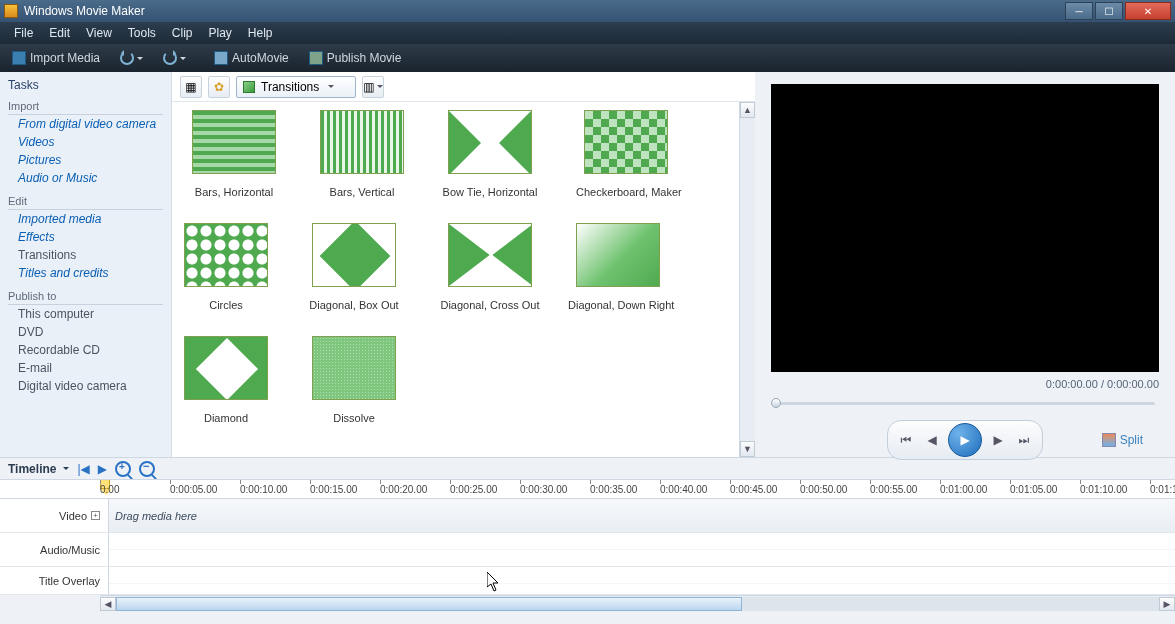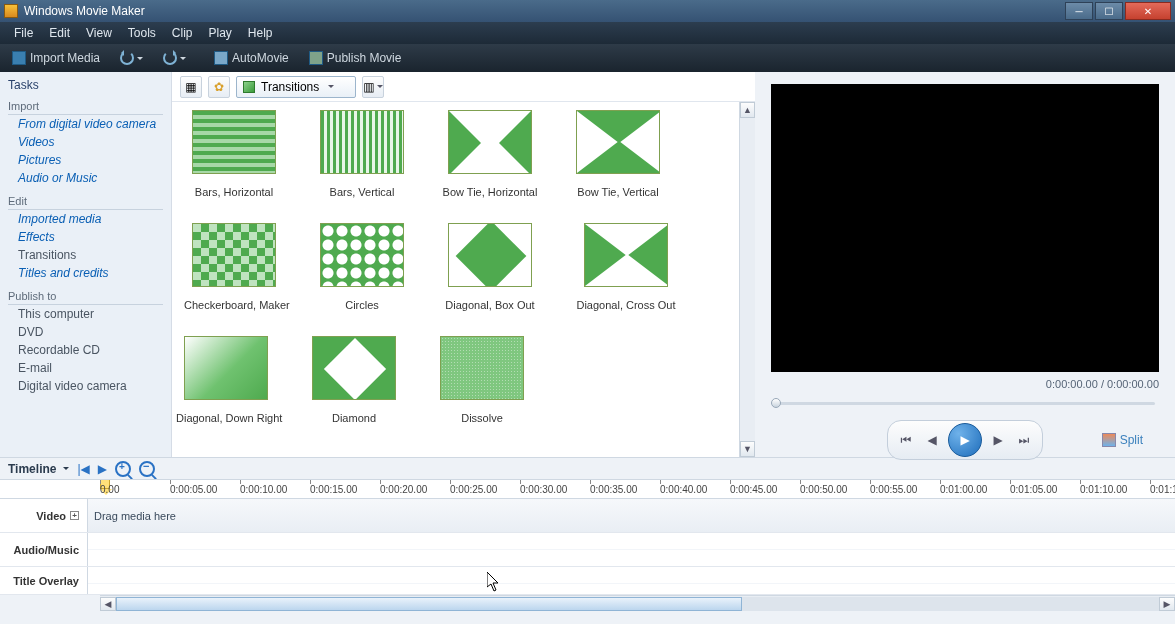--- a/index.html
+++ b/index.html
@@ -102,23 +102,23 @@
 .zoom::after{content:"";position:absolute;width:6px;height:2px;background:#2a72c4;bottom:-3px;right:-4px;transform:rotate(45deg);}
 .zoom.plus::before{content:"+";position:absolute;top:-2px;left:2px;color:#2a72c4;font-size:10px;font-weight:bold;}
 .zoom.minus::before{content:"−";position:absolute;top:-3px;left:2px;color:#2a72c4;font-size:11px;font-weight:bold;}
 
 .timeline-ruler{height:20px;border-top:1px solid #cfd8e2;border-bottom:1px solid #cfd8e2;background:#fff;display:flex;align-items:center;padding-left:100px;position:relative;overflow:hidden;}
 .timeline-ruler .tick{position:relative;width:70px;flex:0 0 70px;font-size:10px;color:#444;}
 .timeline-ruler .tick::before{content:"";position:absolute;left:0;top:-6px;width:1px;height:6px;background:#888;}
 
 .tl-rows{background:#fff;}
 .tl-row{display:flex;align-items:center;height:34px;border-bottom:1px solid #e2e7ee;}
-.tl-row .lbl{width:87px;text-align:right;padding-right:8px;font-size:11px;color:#333;font-weight:bold;display:flex;justify-content:flex-end;align-items:center;gap:4px;}
+.tl-row .lbl{width:108px;text-align:right;padding-right:8px;font-size:11px;color:#333;font-weight:normal;display:flex;justify-content:flex-end;align-items:center;gap:4px;}
 .tl-expand{width:9px;height:9px;border:1px solid #888;font-size:8px;line-height:7px;text-align:center;color:#555;}
-.tl-track{flex:1;height:100%;border-left:1px solid #cfd8e2;background:repeating-linear-gradient(#fff 0 16px,#f2f5f9 16px 17px);position:relative;padding-left:6px;display:flex;align-items:center;}
+.tl-track{flex:1;height:100%;border-left:1px solid #cfd8e2;background:repeating-linear-gradient(#fff 0 16px,#f2f5f9 16px 17px);position:relative;padding-left:6px;display:flex;align-items:center;font-style:italic;}
 .video-track{background:linear-gradient(#f6f8fb,#e9eef4);}
 .hint{color:#3a4a5c;font-size:11px;}
 .marker{position:absolute;left:0;top:-2px;width:10px;height:11px;background:#ffe17a;border:1px solid #c9a52f;}
 .marker::after{content:"";position:absolute;left:-1px;top:10px;width:0;height:0;border:6px solid transparent;border-top-color:#ffe17a;}
 
 .hscroll{height:16px;background:#e8edf3;display:flex;align-items:center;border-top:1px solid #cfd8e2;margin-left:100px;}
 .hscroll .btn{width:16px;height:14px;background:linear-gradient(#fdfdfd,#e1e8ef);border:1px solid #c0cbd6;font-size:9px;color:#556;text-align:center;line-height:12px;}
 .hscroll .track{flex:1;height:14px;background:#dde4ec;position:relative;}
 .hscroll .thumb{position:absolute;left:0;width:60%;height:100%;background:linear-gradient(#e9f2fb,#bcd6ee);border:1px solid #8fb4d5;}
 
@@ -212,24 +212,20 @@
           <div class="thumb bars-h"></div>
           <div class="gal-label">Bars, Horizontal</div>
         </div>
         <div class="gal-item">
           <div class="thumb bars-v"></div>
           <div class="gal-label">Bars, Vertical</div>
         </div>
         <div class="gal-item">
           <div class="thumb hourglass-h"></div>
           <div class="gal-label">Bow Tie, Horizontal</div>
-        </div>
-        <div class="gal-item">
-          <div class="thumb hourglass-v"></div>
-          <div class="gal-label">Bow Tie, Vertical</div>
         </div>
         <div class="gal-item first-col">
           <div class="thumb checker"></div>
           <div class="gal-label">Checkerboard, Maker</div>
         </div>
         <div class="gal-item">
           <div class="thumb circles-t"></div>
           <div class="gal-label">Circles</div>
         </div>
         <div class="gal-item">

